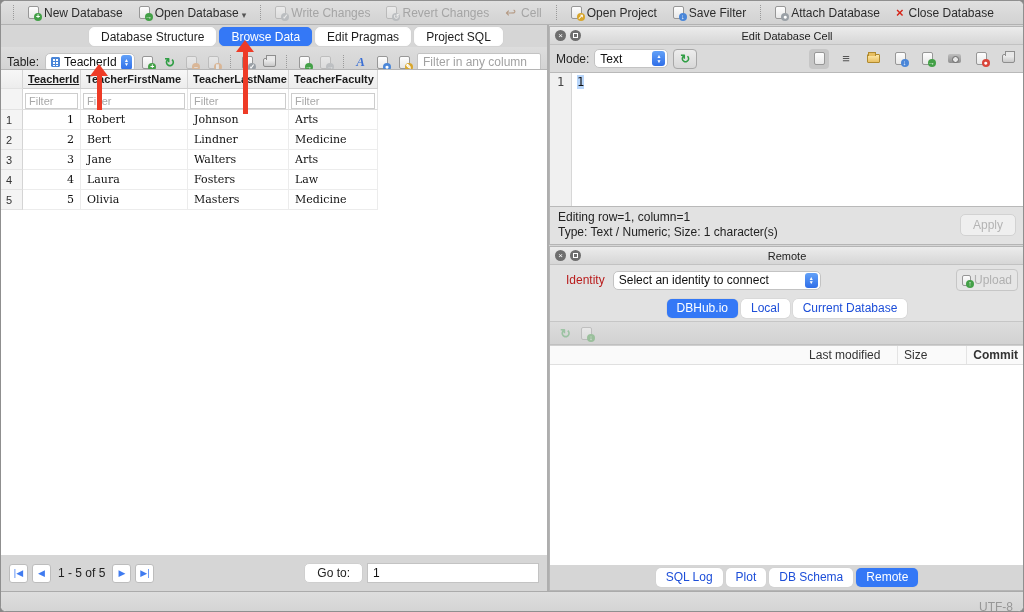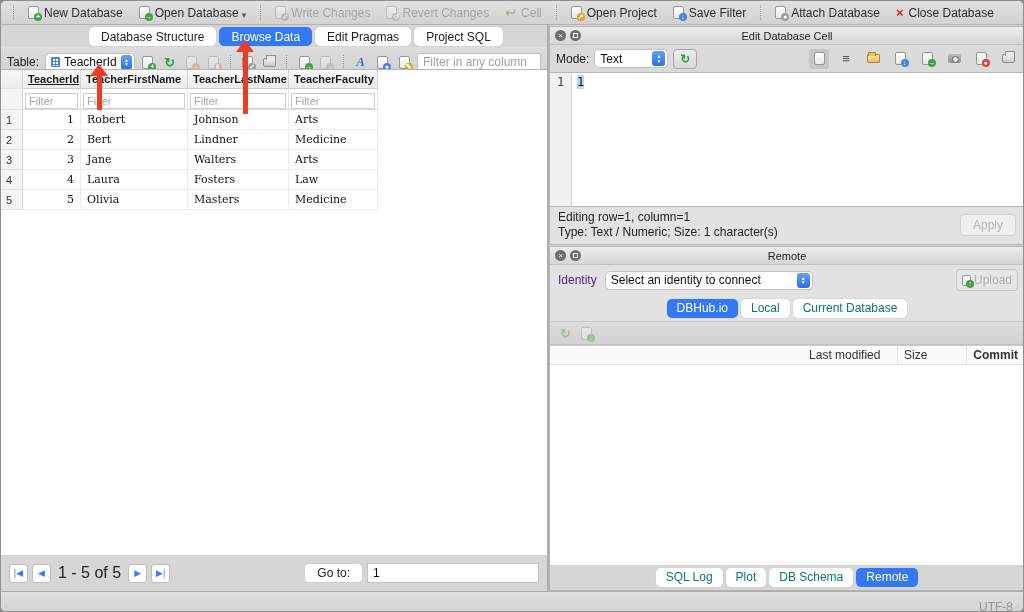--- a/index.html
+++ b/index.html
@@ -84,21 +84,21 @@
   .g-cell { height:20px; border-right:1px solid #ececec; border-bottom:1px solid #ececec;
             font-size:11px; color:#111; font-family:"DejaVu Serif",serif;
             display:flex; align-items:center; padding:0 6px; }
   .g-cell.num { justify-content:flex-end; }
   .w1{width:58px;} .w2{width:107px;} .w3{width:101px;} .w4{width:89px;}
   #pager-row { position:absolute; left:0; bottom:-23px; width:546px; height:36px; background:#d6d6d6;
                display:flex; align-items:center; padding:0 8px; gap:4px; }
   #pager-row { bottom:0; height:36px; top:auto; }
   .pg-btn { width:19px; height:19px; background:#fff; border:1px solid #bdbdbd; border-radius:3px;
             color:#3f7bf0; font-size:9px; display:flex; align-items:center; justify-content:center; }
-  .pg-range { font-size:16px; color:#222; margin:0 3px; }
+  .pg-range { font-size:12px; color:#222; margin:0 3px; }
   .goto-btn { margin-left:auto; background:#fff; border:1px solid #cfcfcf; border-radius:5px;
               font-size:12px; color:#222; padding:2px 12px; height:20px; }
   .goto-input { width:172px; height:20px; border:1px solid #c3c3c3; font-size:12px; padding:0 5px; color:#111;
                 font-family:"Liberation Sans",sans-serif; }
 
   
   .dock { position:absolute; left:0; width:476px; background:#e2e2e2; border:1px solid #b5b5b5; }
   #editcell-dock { top:1px; height:219px; display:flex; flex-direction:column; }
   #remote-dock   { top:221px; height:345px; display:flex; flex-direction:column; }
   .dock-header { height:18px; background:linear-gradient(#ececec,#d6d6d6); border-bottom:1px solid #c2c2c2;
@@ -135,26 +135,26 @@
   .sel-text { background:#b8d6fb; }
 
   .cell-info { height:37px; padding:3px 8px; font-size:12px; color:#222; position:relative; background:#e2e2e2; }
   .cell-info div { line-height:15px; }
   .apply-btn { position:absolute; right:8px; top:7px; width:56px; height:22px; background:#efefef;
                border:1px solid #d2d2d2; border-radius:5px; font-size:12px; color:#b4b4b4; text-align:center;
                line-height:20px; }
 
   
   .identity-row { height:30px; display:flex; align-items:center; gap:8px; padding:0 8px; background:#e2e2e2; position:relative; }
-  .identity-row .lbl { font-size:12px; color:#4c1d95; }
+  .identity-row .lbl { font-size:12px; color:#b91c1c;margin-left:8px; }
   .upload-btn { position:absolute; right:6px; top:4px; width:62px; height:22px; background:#e6e6e6;
                 border:1px solid #c6c6c6; border-radius:4px; display:flex; align-items:center; justify-content:center;
                 gap:3px; font-size:12px; color:#b0b0b0; }
   .seg-tabs { height:26px; display:flex; align-items:center; justify-content:center; gap:3px; background:#e2e2e2; }
-  .seg { font-size:12px; color:#0f766e; background:#fff; border-radius:5px; padding:2px 10px; height:19px;
+  .seg { font-size:12px; color:#1d4ed8; background:#fff; border-radius:5px; padding:2px 10px; height:19px;
          line-height:15px; box-shadow:0 0 0 .5px #cfcfcf; }
   .seg.selected { background:#3478f6; color:#fff; }
   .remote-minibar { height:24px; background:linear-gradient(#dddddd,#d2d2d2); border-top:1px solid #c6c6c6;
                     border-bottom:1px solid #c0c0c0; display:flex; align-items:center; gap:10px; padding:0 10px; }
   .remote-list-header { height:20px; display:flex; background:#fafafa; border-bottom:1px solid #e0e0e0;
                         border-top:1px solid #cfcfcf; }
   .rl-col { font-size:12px; color:#333; padding:2px 6px; border-right:1px solid #e4e4e4; display:flex; align-items:center; }
   .rl-col.c1{width:256px;margin-top:40px;} .rl-col.c2{width:96px;} .rl-col.c3{width:70px;} .rl-col.c4{flex:1; border-right:none;font-weight:bold;}
   .remote-body { flex:1; background:#ffffff; }
   .bottom-tabs { height:25px; display:flex; align-items:center; justify-content:center; gap:3px; background:#d6d6d6; }

